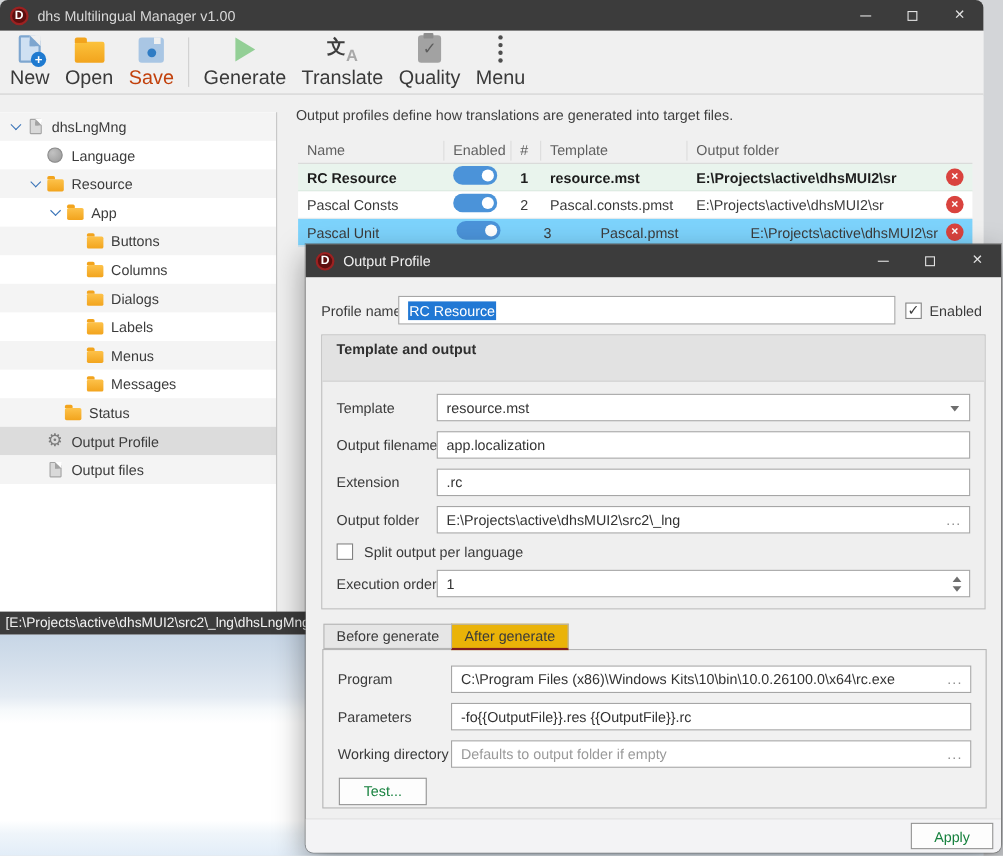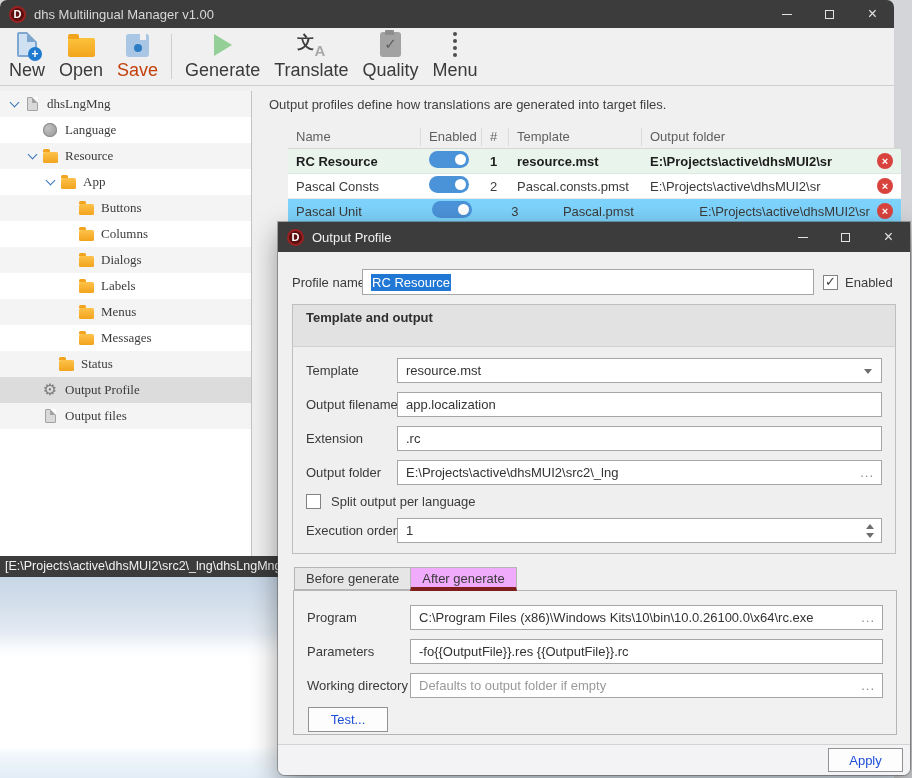--- a/index.html
+++ b/index.html
@@ -43,42 +43,42 @@
   .ic-translate { width:30px; height:28px; position:relative; }
   .ic-translate .zh { position:absolute; left:1px; top:-2px; font-size:17px; font-weight:bold; color:#3d3d3d; }
   .ic-translate .la { position:absolute; right:1px; bottom:-2px; font-size:15px; font-weight:bold; color:#a8a8a8; }
   .ic-quality { width:21px; height:25px; background:#a2a2a2; border-radius:3px; position:relative; }
   .ic-quality::before { content:""; position:absolute; left:5px; top:-2px; width:9px; height:5px; background:#8d8d8d; border-radius:1px; }
   .ic-quality::after { content:"✓"; position:absolute; left:0; right:0; top:3px; text-align:center; color:#5d5d5d; font-size:15px; font-weight:bold; }
   .ic-menu { display:flex; flex-direction:column; gap:2.5px; align-items:center; }
   .ic-menu i { width:4.5px; height:4.5px; border-radius:50%; background:#4e4e4e; }
 
   
-  .tree-panel { position:absolute; left:0; top:91px; width:252px; height:469px; background:#fff; border-right:1px solid #c3c3c3; overflow:hidden;font-family:Liberation Serif, serif; }
+  .tree-panel { position:absolute; left:0; top:102px; width:252px; height:469px; background:#fff; border-right:1px solid #c3c3c3; overflow:hidden; }
   .tree-row { height:26px; display:flex; align-items:center; }
   .tree-row.stripe { background:#f4f4f4; }
   .tree-row.selected { background:#dcdcdc; }
   .chev { width:15px; height:10px; position:relative; flex:0 0 15px; }
   .chev::before { content:""; position:absolute; left:3px; top:0px; width:6px; height:6px; border-right:1.7px solid #3a74b8; border-bottom:1.7px solid #3a74b8; transform:rotate(45deg); }
   .tree-icon { width:18px; display:flex; align-items:center; justify-content:center; margin-right:6px; flex:0 0 18px; }
   .ti-document-icon { width:11px; height:14px; background:#d9d9d9; border:1px solid #a3a3a3; border-radius:1px; position:relative; }
   .ti-document-icon::before { content:""; position:absolute; right:-1px; top:-1px; border:3px solid #fff; border-left-color:#a3a3a3; border-bottom-color:#a3a3a3; }
   .ti-globe-icon { width:14px; height:14px; border-radius:50%; background:radial-gradient(circle at 35% 35%, #c2c2c2, #949494); box-shadow:inset 0 0 0 1px #8d8d8d; }
   .ti-folder-icon { width:15px; height:11px; background:linear-gradient(#fdc24a,#f2a41d); border-radius:1.5px; position:relative; margin-top:3px; }
   .ti-folder-icon::before { content:""; position:absolute; left:0; top:-3px; width:7px; height:3px; background:#f2a41d; border-radius:1.5px 1.5px 0 0; }
   .ti-gear-icon::before { content:"⚙"; font-size:16px; color:#7c7c7c; line-height:1; }
   .tree-label { color:#3b3b3b; white-space:nowrap; }
 
   .splitter { position:absolute; left:252px; top:297px; width:10px; height:30px; display:flex; flex-direction:column; gap:3px; align-items:center; justify-content:center; }
   .splitter i { width:3px; height:3px; border-radius:50%; background:#808080; }
 
   
   .main-pane { position:absolute; left:253px; top:87px; width:641px; height:469px; background:#f0f0f0; padding:10px 0 0 16px; }
   .description { color:#3f3f3f; margin-bottom:13px; }
-  .ptable { width:613px; margin-left:19px; }
+  .ptable { width:613px; margin-left:2px; }
   .thead { display:flex; height:24px; align-items:center; border-bottom:1px solid #d6d6d6; color:#5f5f5f; }
   .th { padding:0 8px; border-right:1px solid #dcdcdc; height:18px; line-height:18px; white-space:nowrap; overflow:hidden; }
   .th:last-child { border-right:none; }
   .trow { display:flex; height:25px; align-items:center; border-bottom:1px solid #ececec; background:#fff; }
   .trow:nth-child(3) { background:#7dd3fc;gap:27px; }
   .trow.selected { background:#e9f4ed; border-bottom:1px solid #d9e9de; }
   .trow.selected .cell { font-weight:bold; color:#1d1d1d; }
   .cell { padding:0 8px; white-space:nowrap; overflow:hidden; }
   .c-name { width:133px; } .c-enabled { width:61px; } .c-num { width:27px; } .c-tpl { width:133px; }
   .c-folder { width:259px; display:flex; align-items:center; }
@@ -123,27 +123,27 @@
   .gb-header { height:42px; background:#e2e2e2; border-bottom:1px solid #d2d2d2; font-weight:bold; line-height:26px; padding-left:13px; color:#2f2f2f; }
   .gb-body { padding:11px 13px 8px; }
   .gb-body .frow { margin-bottom:9px; }
   .gb-body .flabel { width:91px; flex:0 0 91px; }
   .gb-body .tinput { flex:1; height:25px; }
   .row-check { margin:4px 0 9px; }
   .row-check .cbox { margin-right:10px; }
 
   .tabs { display:flex; margin-top:13px; position:relative; z-index:2; padding-left:2px; }
   .tab { height:23px; line-height:22px; padding:0 11px; border:1px solid #b5b5b5; background:#e6e6e6; color:#3a3a3a; margin-right:-1px; }
-  .tab.active { background:#f0abfc; border-bottom:4px solid #7f1d1d; height:24px; margin-bottom:-1px; }
+  .tab.active { background:#eab308; border-bottom:2px solid #7f1d1d; height:24px; margin-bottom:-1px; }
   .tab-panel { position:relative; z-index:1; width:604px; height:145px; border:1px solid #b5b5b5; background:#f1f1f1; padding:14px 13px 0; margin-left:1px; }
   .tab-panel .frow { margin-bottom:9px; }
   .tab-panel .flabel { width:103px; flex:0 0 103px; }
   .tab-panel .tinput { flex:1; height:25px; }
   .tab-panel input::placeholder { color:#9a9a9a; opacity:1; }
-  .btn { background:#fdfdfd; border:1px solid #929292; color:#1d4ed8; font-size:13px; font-family:inherit;
+  .btn { background:#fdfdfd; border:1px solid #929292; color:#15803d; font-size:13px; font-family:inherit;
          display:inline-flex; align-items:center; justify-content:center; }
   .test-btn { width:80px; height:25px; margin-left:1px; }
   .dlg-footer { position:absolute; left:0; right:0; bottom:0; height:31px; background:#f3f3f5; border-top:1px solid #d2d2d2;
                 border-radius:0 0 7px 7px; display:flex; align-items:center; justify-content:flex-end; padding-right:7px; }
   .apply-btn { width:75px; height:24px; }
 </style>
 </head>
 <body>
 
 <div class="main-window">

